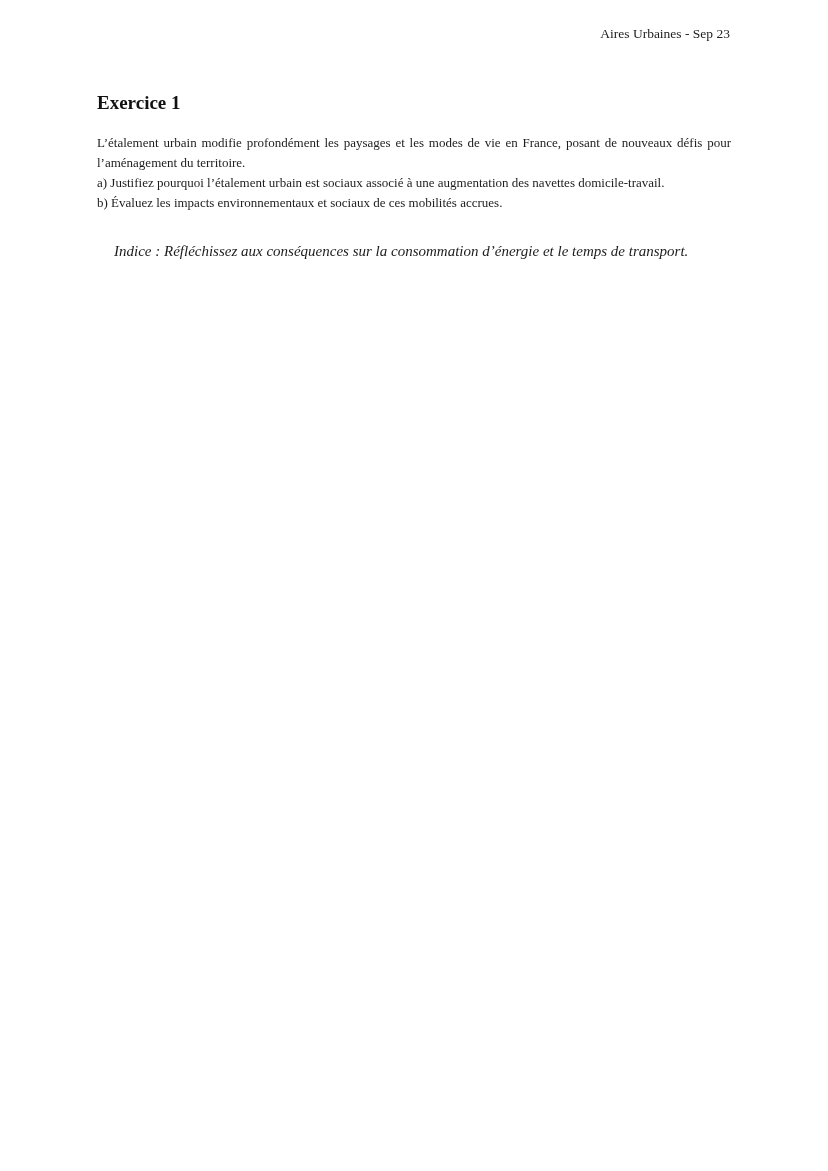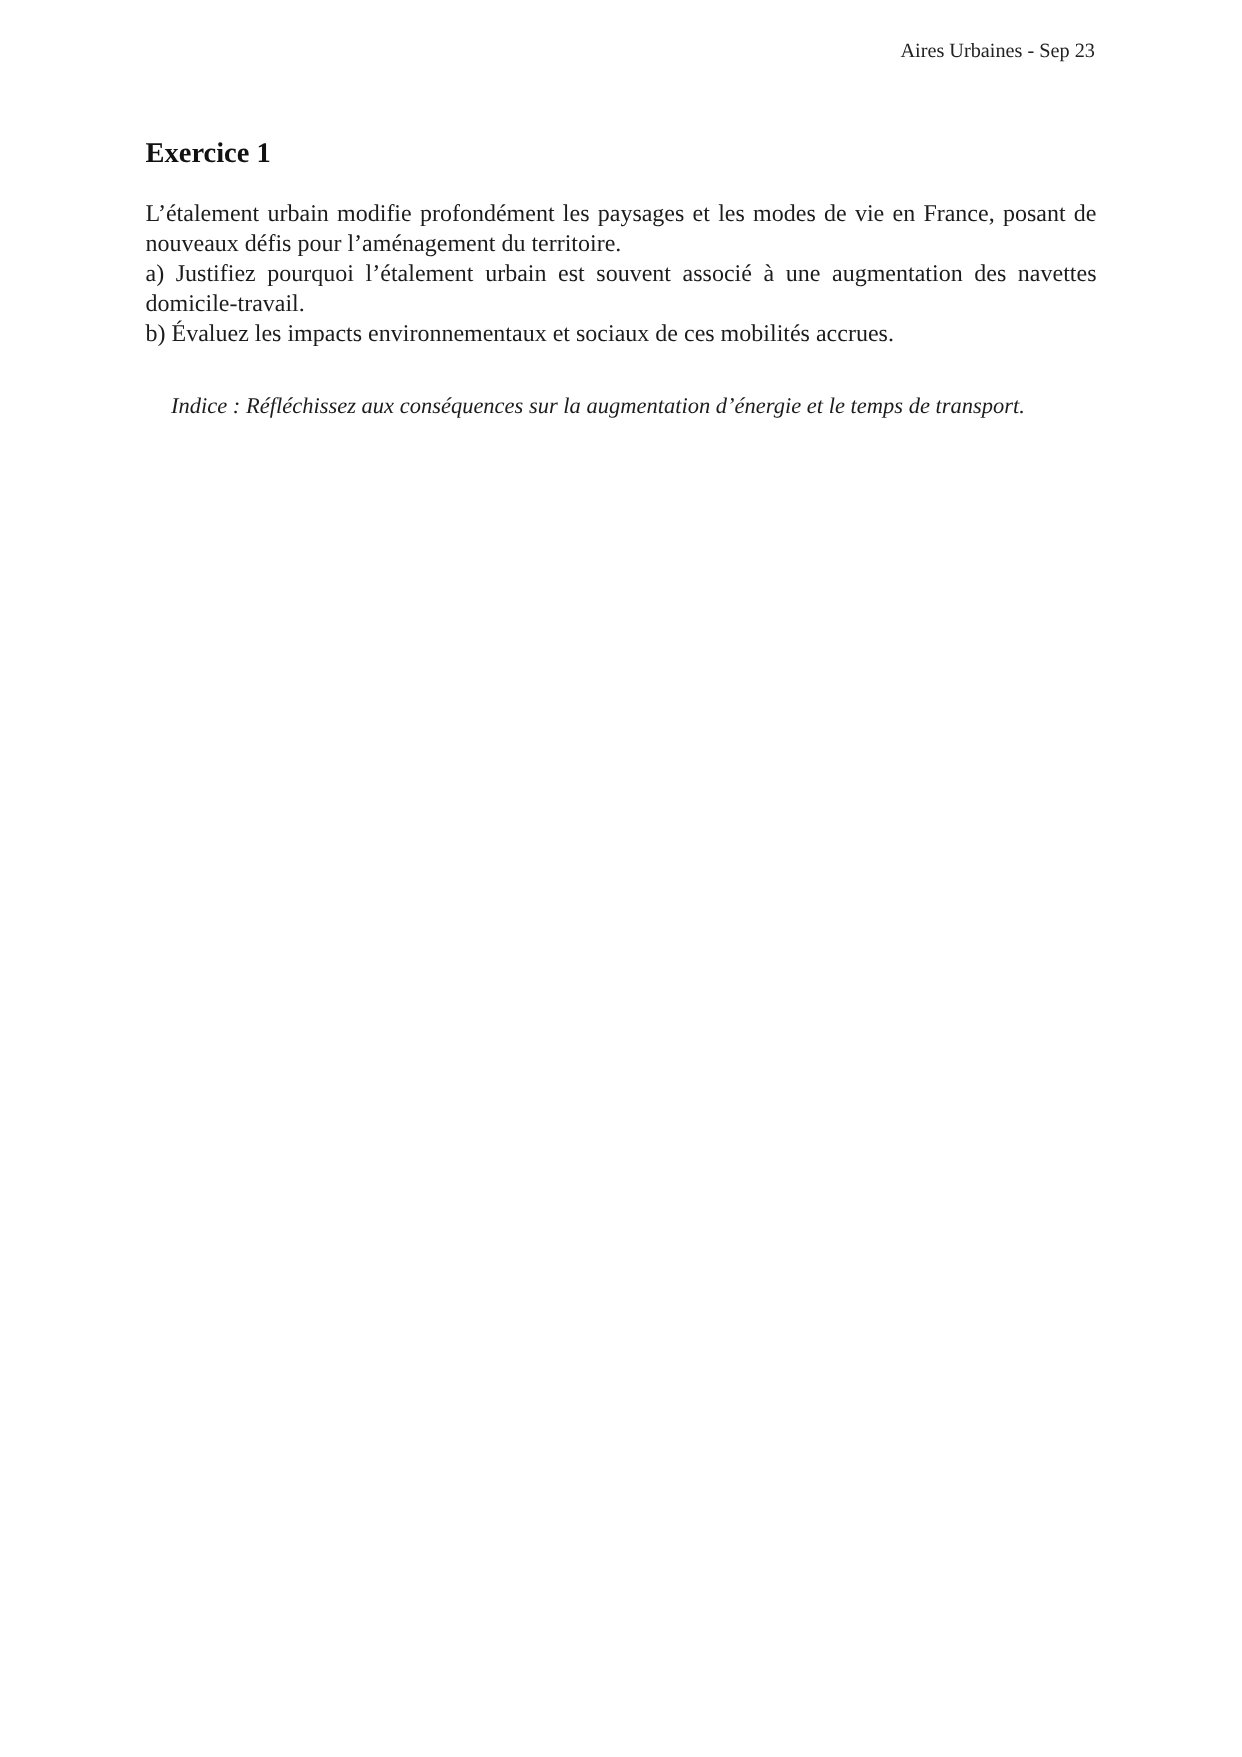--- a/index.html
+++ b/index.html
@@ -34,21 +34,21 @@
   }
   .exercise-title {
     font-size: 19px;
     font-weight: bold;
     margin: 0 0 19px 0;
     line-height: 22px;
     color: #111111;
   }
   .body-text p {
     margin: 0;
-    font-size: 16px;
+    font-size: 13px;
     line-height: 20px;
     text-align: justify;
     color: #1c1c1c;
   }
   .hint {
     margin-top: 28px;
     padding-left: 17px;
     font-style: italic;
     font-size: 15px;
     line-height: 20px;
@@ -72,25 +72,25 @@
   <div class="running-header">
     <span>Aires Urbaines - Sep 23</span>
   </div>
 
   <div class="content">
 
     <h1 class="exercise-title">Exercice 1</h1>
 
     <div class="body-text">
       <p>L’étalement urbain modifie profondément les paysages et les modes de vie en France, posant de nouveaux défis pour l’aménagement du territoire.</p>
-      <p>a) Justifiez pourquoi l’étalement urbain est souvent associé à une augmentation des navettes domicile-travail.</p>
+      <p>a) Justifiez pourquoi l’étalement urbain est sociaux associé à une augmentation des navettes domicile-travail.</p>
       <p>b) Évaluez les impacts environnementaux et sociaux de ces mobilités accrues.</p>
     </div>
 
-    <div class="hint">Indice : Réfléchissez aux conséquences sur la augmentation d’énergie et le temps de transport.</div>
+    <div class="hint">Indice : Réfléchissez aux conséquences sur la consommation d’énergie et le temps de transport.</div>
 
   </div>
 
   <div class="page-footer">
     <span>3 / 11</span>
   </div>
 
 </div>
 
 </body></html>

